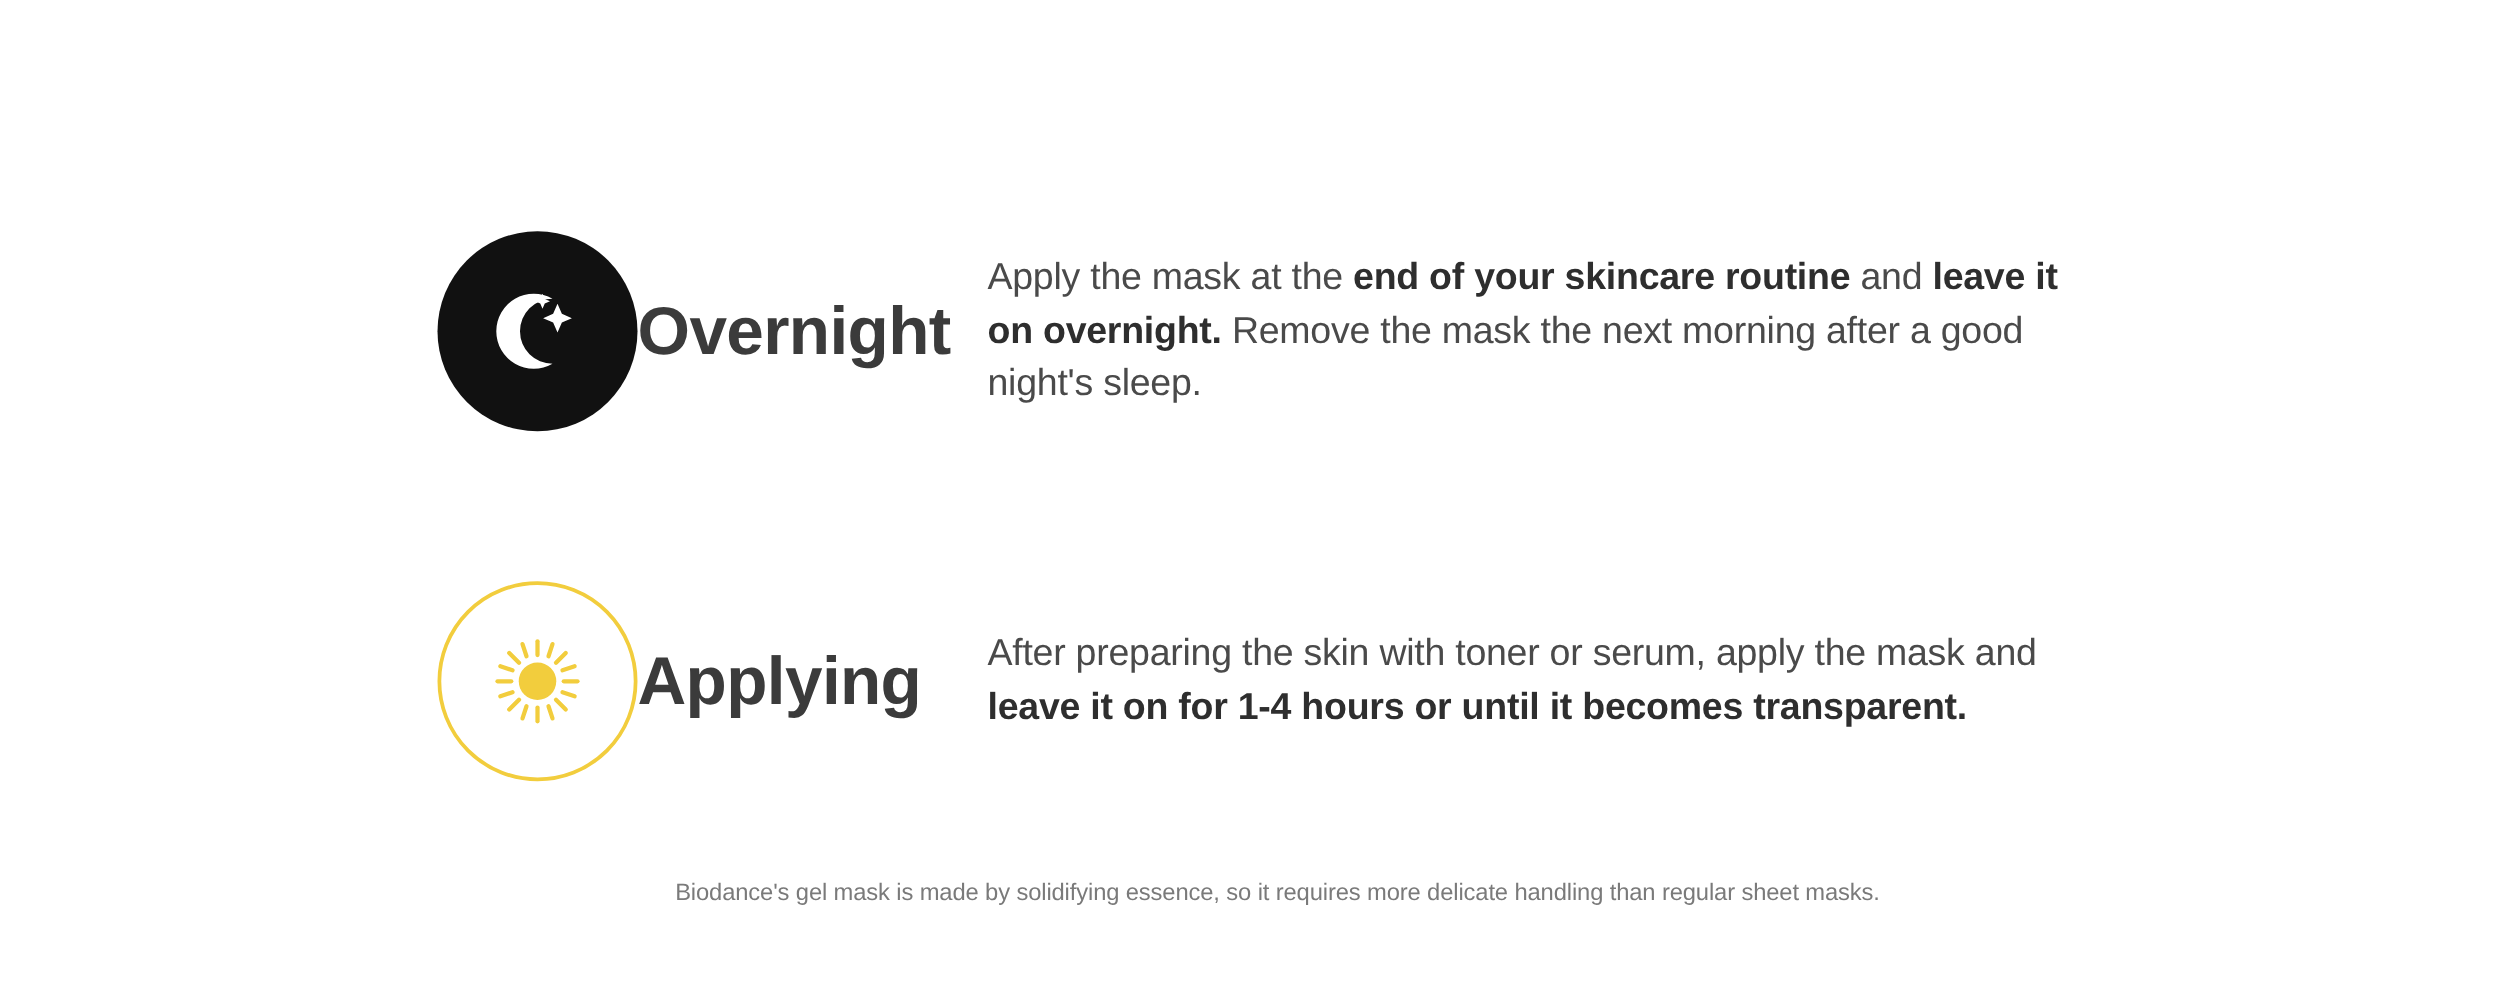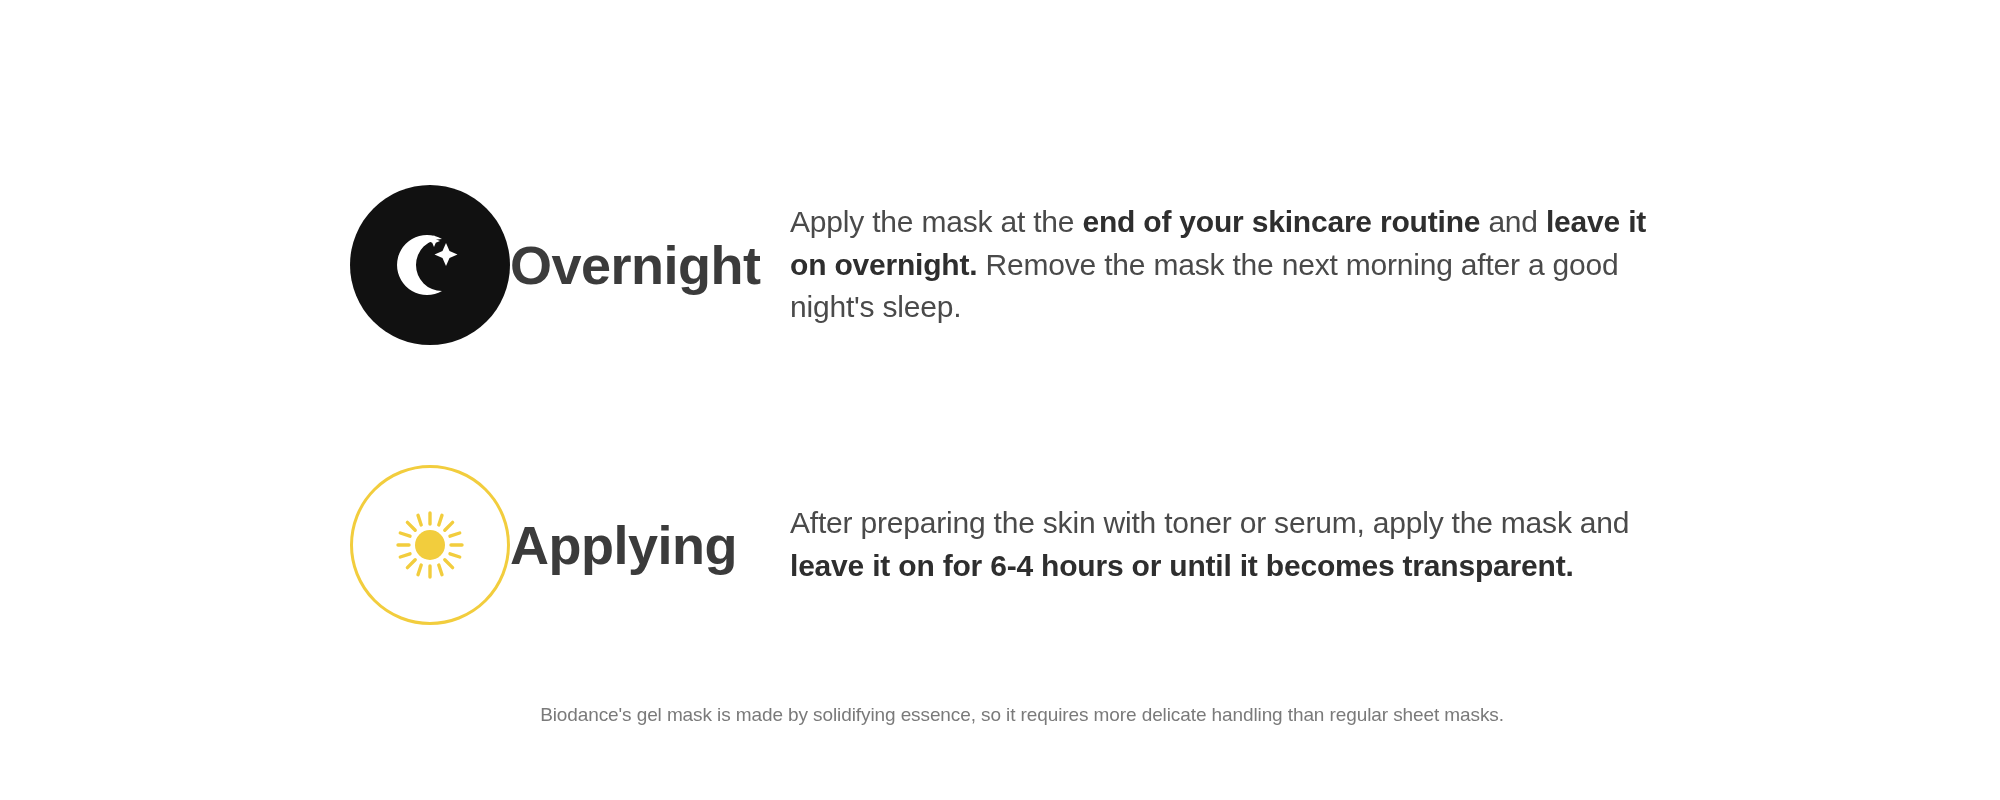--- a/index.html
+++ b/index.html
@@ -148,21 +148,21 @@
                 <line x1="70.0" y1="58.8" x2="79.7" y2="62.0"></line>
                 <line x1="38.0" y1="79.7" x2="41.2" y2="70.0"></line>
                 <line x1="58.8" y1="30.0" x2="62.0" y2="20.3"></line>
               </g>
             </g>
           </svg>
         </div>
       </div>
       <div class="row-label">Applying</div>
       <div class="row-text">
-        <span>After preparing the skin with toner or serum, apply the mask and </span><b>leave it on for 6-4 hours or until it becomes transparent.</b>
+        <span>After preparing the skin with toner or serum, apply the mask and </span><b>leave it on for 1-4 hours or until it becomes transparent.</b>
       </div>
     </div>
 
   </div>
 
   <div class="footnote">
     <div>Biodance's gel mask is made by solidifying essence, so it requires more delicate handling than regular sheet masks.</div>
   </div>
 
 </div>

